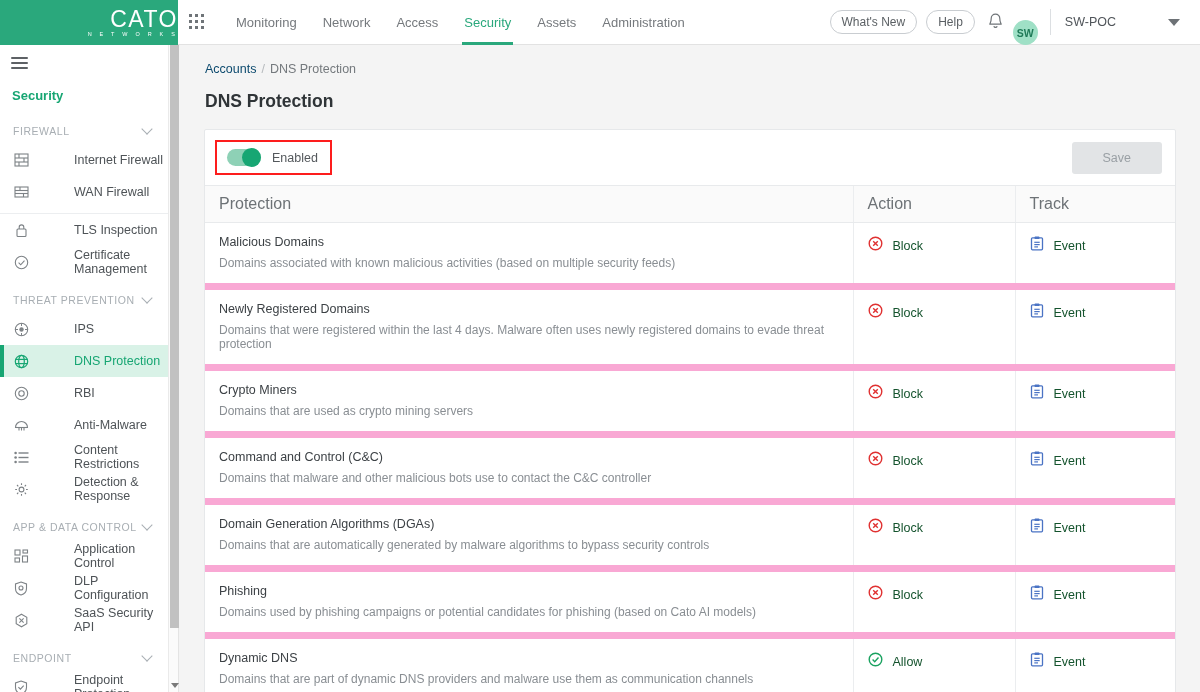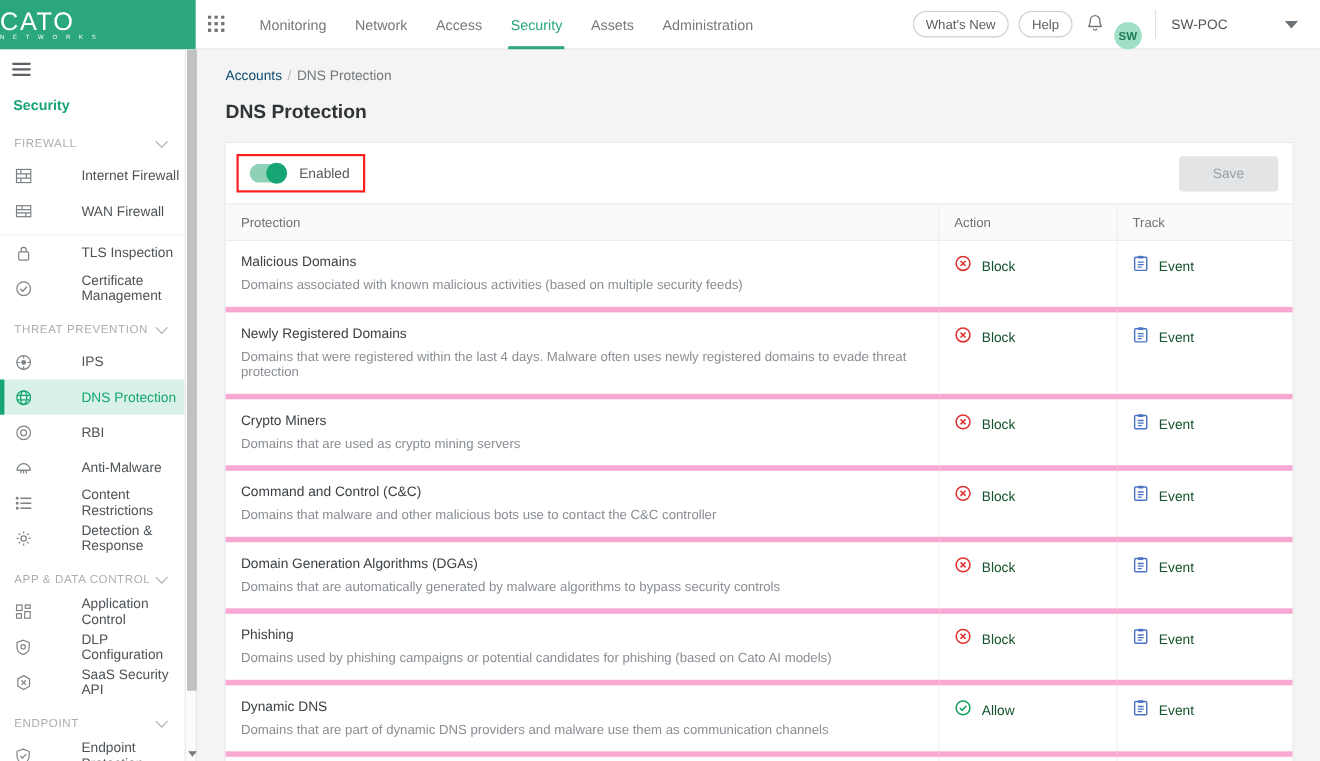--- a/index.html
+++ b/index.html
@@ -8,21 +8,21 @@
     font-family: "Liberation Sans", sans-serif;
     background: #f4f4f4;
     overflow: hidden;
   }
   .app { position: relative; width: 1200px; height: 692px; }
 
   
   .logo-box {
     position: absolute; left: 0; top: 0; width: 178px; height: 45px;
     background: #2aa87c; display: flex; flex-direction: column;
-    align-items: flex-start; justify-content: center;
+    align-items: flex-end; justify-content: center;
   }
   .logo-word {
     font-size: 23px; letter-spacing: 1.5px; color: #fff; font-weight: 300;
     line-height: 22px;
   }
   .logo-sub {
     font-size: 5.5px; letter-spacing: 3.2px; color: #ffffff; margin-top: 1px;
   }
   .topbar {
     position: absolute; left: 178px; top: 0; right: 0; height: 45px;
@@ -149,29 +149,29 @@
     border-radius: 50%; background: #17a673;
   }
   .toggle-label { font-size: 12.5px; color: #54585c; margin-left: 11px; }
   .save-btn {
     margin-left: auto; background: #e2e4e6; color: #9aa0a5; border: none;
     font-size: 12.5px; padding: 9px 31px; border-radius: 3px;
     font-family: "Liberation Sans", sans-serif; cursor: default;
   }
   table { width: 100%; border-collapse: collapse; table-layout: fixed; }
   th {
-    text-align: left; font-size: 12px; color: #6d7276; font-weight: normal;
+    text-align: left; font-size: 16px; color: #6d7276; font-weight: normal;
     background: #fafafa; border-top: 1px solid #e8eaec;
     border-bottom: 1px solid #e8eaec; padding: 9px 0 9px 14px;
     border-left: 1px solid #ebedef;
   }
   th:first-child { border-left: none; }
   td {
     vertical-align: top; padding: 12px 10px 13px 14px;
-    border-bottom: 5px solid #f9a8d4; border-left: 1px solid #ebedef;
+    border-bottom: 7px solid #f9a8d4; border-left: 1px solid #ebedef;
   }
   td:first-child { border-left: none; }
   tr:last-child td { border-bottom: none; }
   .p-name { font-size: 12.5px; color: #3c4145; }
   .p-desc { font-size: 12px; color: #898e93; margin-top: 7px; }
   .cell-ic { display: flex; align-items: center; padding-top: 1px; }
   .cell-ic .lbl { font-size: 12.5px; color: #14532d; margin-left: 10px; }
   .col-prot { width: 648px; }
   .col-act  { width: 162px; }
   .col-trk  { width: auto; }

